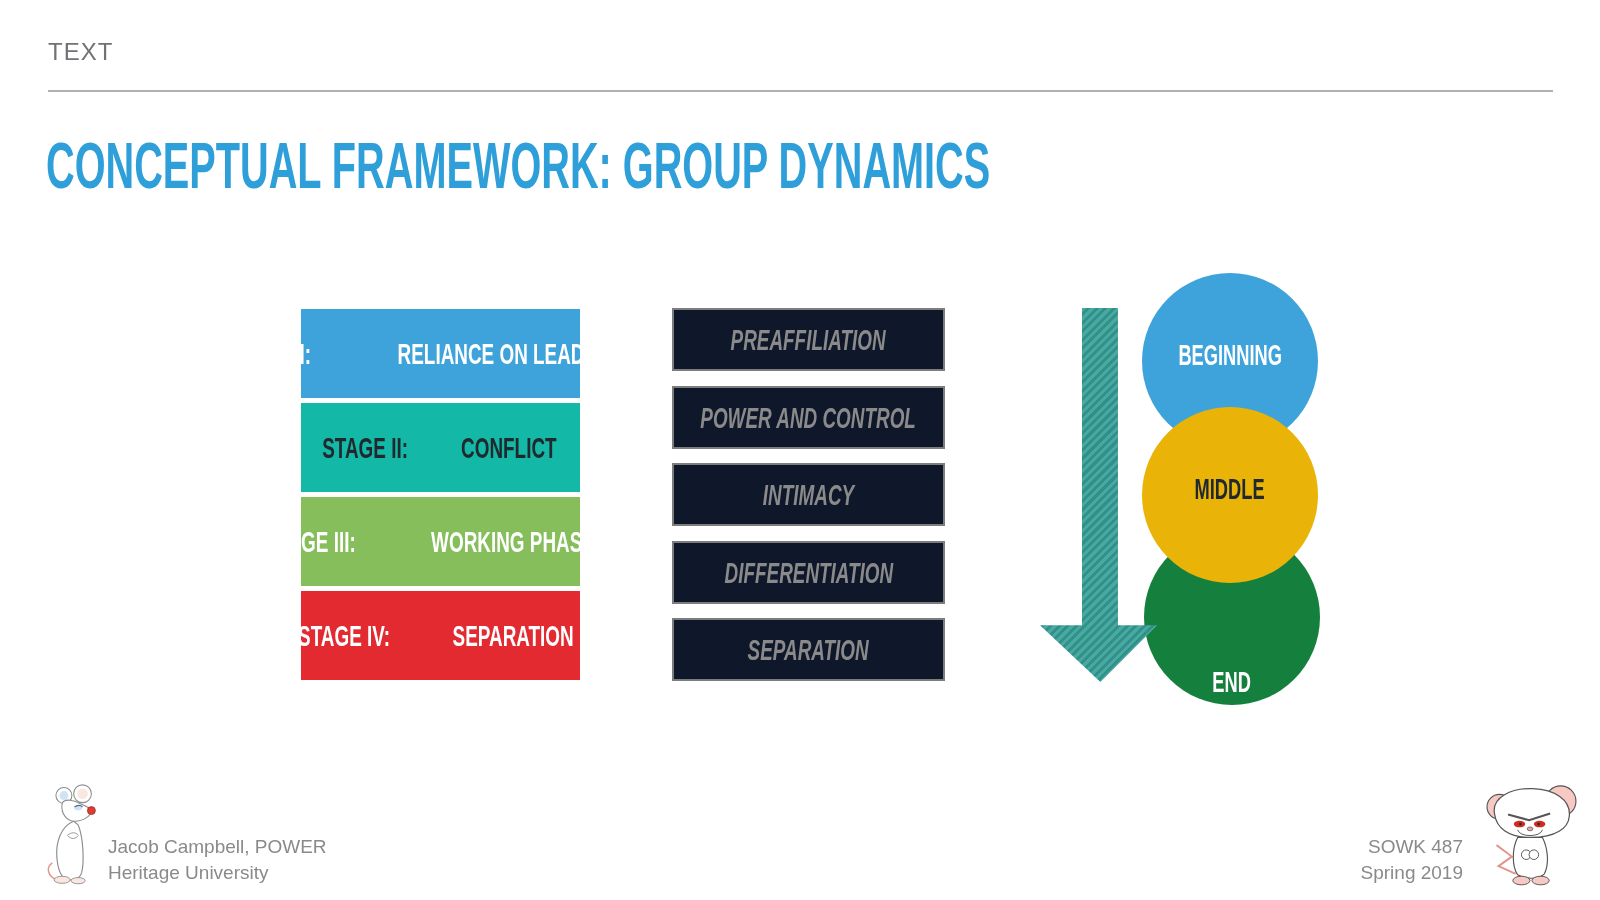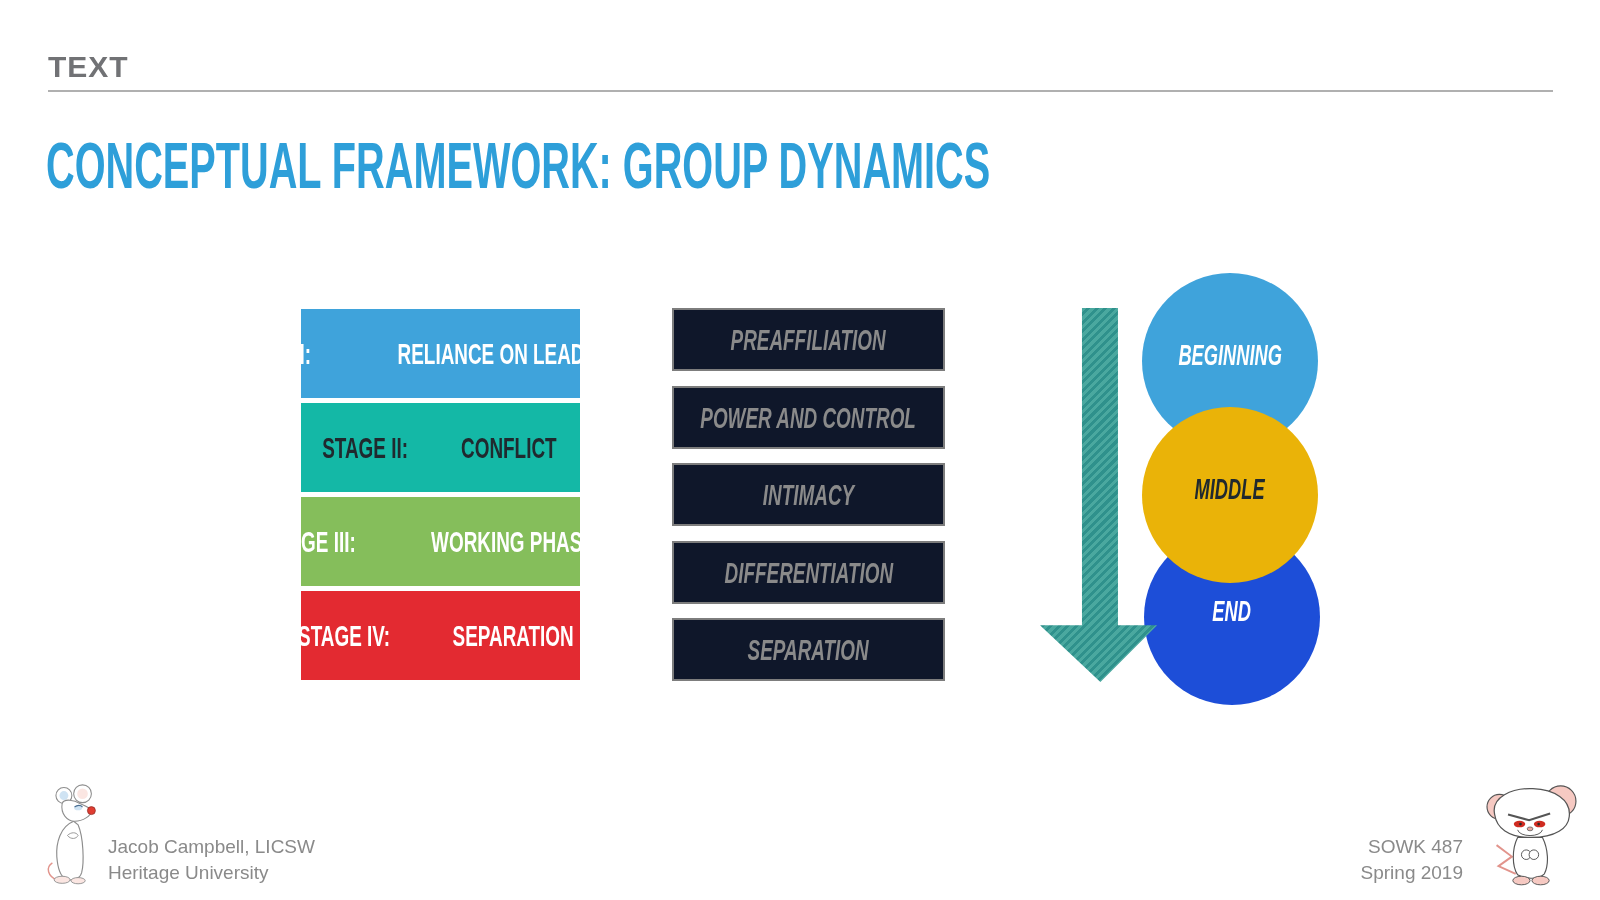--- a/index.html
+++ b/index.html
@@ -3,22 +3,22 @@
 <meta charset="utf-8">
 <title>Slide</title>
 <style>
   html,body{margin:0;padding:0;background:#ffffff;}
   .slide{
     position:relative;width:1600px;height:900px;overflow:hidden;
     background:#ffffff;font-family:"Liberation Sans", sans-serif;
   }
   
   .kicker{
-    position:absolute;left:48px;top:50px;
-    font-size:30px;font-weight:700;color:#717275;letter-spacing:1px;
+    position:absolute;left:48px;top:38px;
+    font-size:24px;font-weight:400;color:#717275;letter-spacing:1px;
   }
   .divider{
     position:absolute;left:48px;top:90px;width:1505px;height:2px;background:#b0b0b0;
   }
   .page-title{
     position:absolute;left:46px;top:134px;
     font-size:64px;font-weight:800;color:#2e9fd9;line-height:64px;white-space:nowrap;
     transform:scaleX(0.62);transform-origin:left center;letter-spacing:0px;
   }
   
@@ -45,25 +45,25 @@
   
   .down-arrow{
     position:absolute;left:1040px;top:308px;width:122px;height:374px;
     background:repeating-linear-gradient(135deg,#4aa89f 0 3px,#2f918c 3px 6px);
     clip-path:polygon(34.4% 0,63.9% 0,63.9% 84.8%,96% 84.8%,49.5% 100%,0% 84.8%,34.4% 84.8%);
     z-index:3;
   }
   .circle{
     position:absolute;width:176px;height:176px;border-radius:50%;
     display:flex;align-items:center;justify-content:center;
-    font-size:29px;font-weight:700;font-style:italic;
+    font-size:29px;font-weight:700;
   }
   .circle .cond{transform:scaleX(0.63) translateY(-6px);}
   .circle-beginning{left:1142px;top:273px;background:#3fa3db;color:#ffffff;z-index:2;}
-  .circle-end{left:1144px;top:529px;background:#1d4ed8;color:#ffffff;z-index:2;}
+  .circle-end{left:1144px;top:529px;background:#15803d;color:#ffffff;z-index:2;align-items:flex-end;}
   .circle-middle{left:1142px;top:407px;background:#eab308;color:#20292e;z-index:4;}
   
   .footer-left-text{
     position:absolute;left:108px;top:834px;
     font-size:19px;line-height:26px;color:#8a8a8a;
   }
   .footer-right-text{
     position:absolute;right:137px;top:834px;text-align:right;
     font-size:19px;line-height:26px;color:#8a8a8a;
   }
@@ -133,21 +133,21 @@
     <circle cx="43" cy="11" r="10" fill="#ffffff" stroke="#8d8d8d" stroke-width="1.2"></circle>
     <circle cx="43" cy="11" r="6" fill="#fbe6e2"></circle>
     <path d="M20,22 C18,34 26,42 34,42 C44,42 52,36 54,30 C50,26 44,24 40,22 C34,18 22,16 20,22 Z" fill="#ffffff" stroke="#8d8d8d" stroke-width="1.2"></path>
     <ellipse cx="38" cy="27" rx="4.5" ry="2.6" fill="#cfe3f3"></ellipse>
     <path d="M34,26 C37,23.5 41,23.5 43,26" stroke="#4a6f93" stroke-width="1.3" fill="none"></path>
     <circle cx="53" cy="30" r="4.5" fill="#e03c31" stroke="#8b2a24" stroke-width="0.8"></circle>
     <path d="M26,58 C30,54 36,54 38,58 C36,62 30,63 26,58 Z" fill="#ffffff" stroke="#8d8d8d" stroke-width="1"></path>
   </svg>
 
   <div class="footer-left-text">
-    <div>Jacob Campbell, LICSW</div>
+    <div>Jacob Campbell, POWER</div>
     <div>Heritage University</div>
   </div>
 
   <div class="footer-right-text">
     <div>SOWK 487</div>
     <div>Spring 2019</div>
   </div>
 
   <svg class="brain" viewBox="0 0 100 115" xmlns="http://www.w3.org/2000/svg">
     <polyline points="34,96 16,88 30,78 14,66" fill="none" stroke="#e2948c" stroke-width="2"></polyline>

